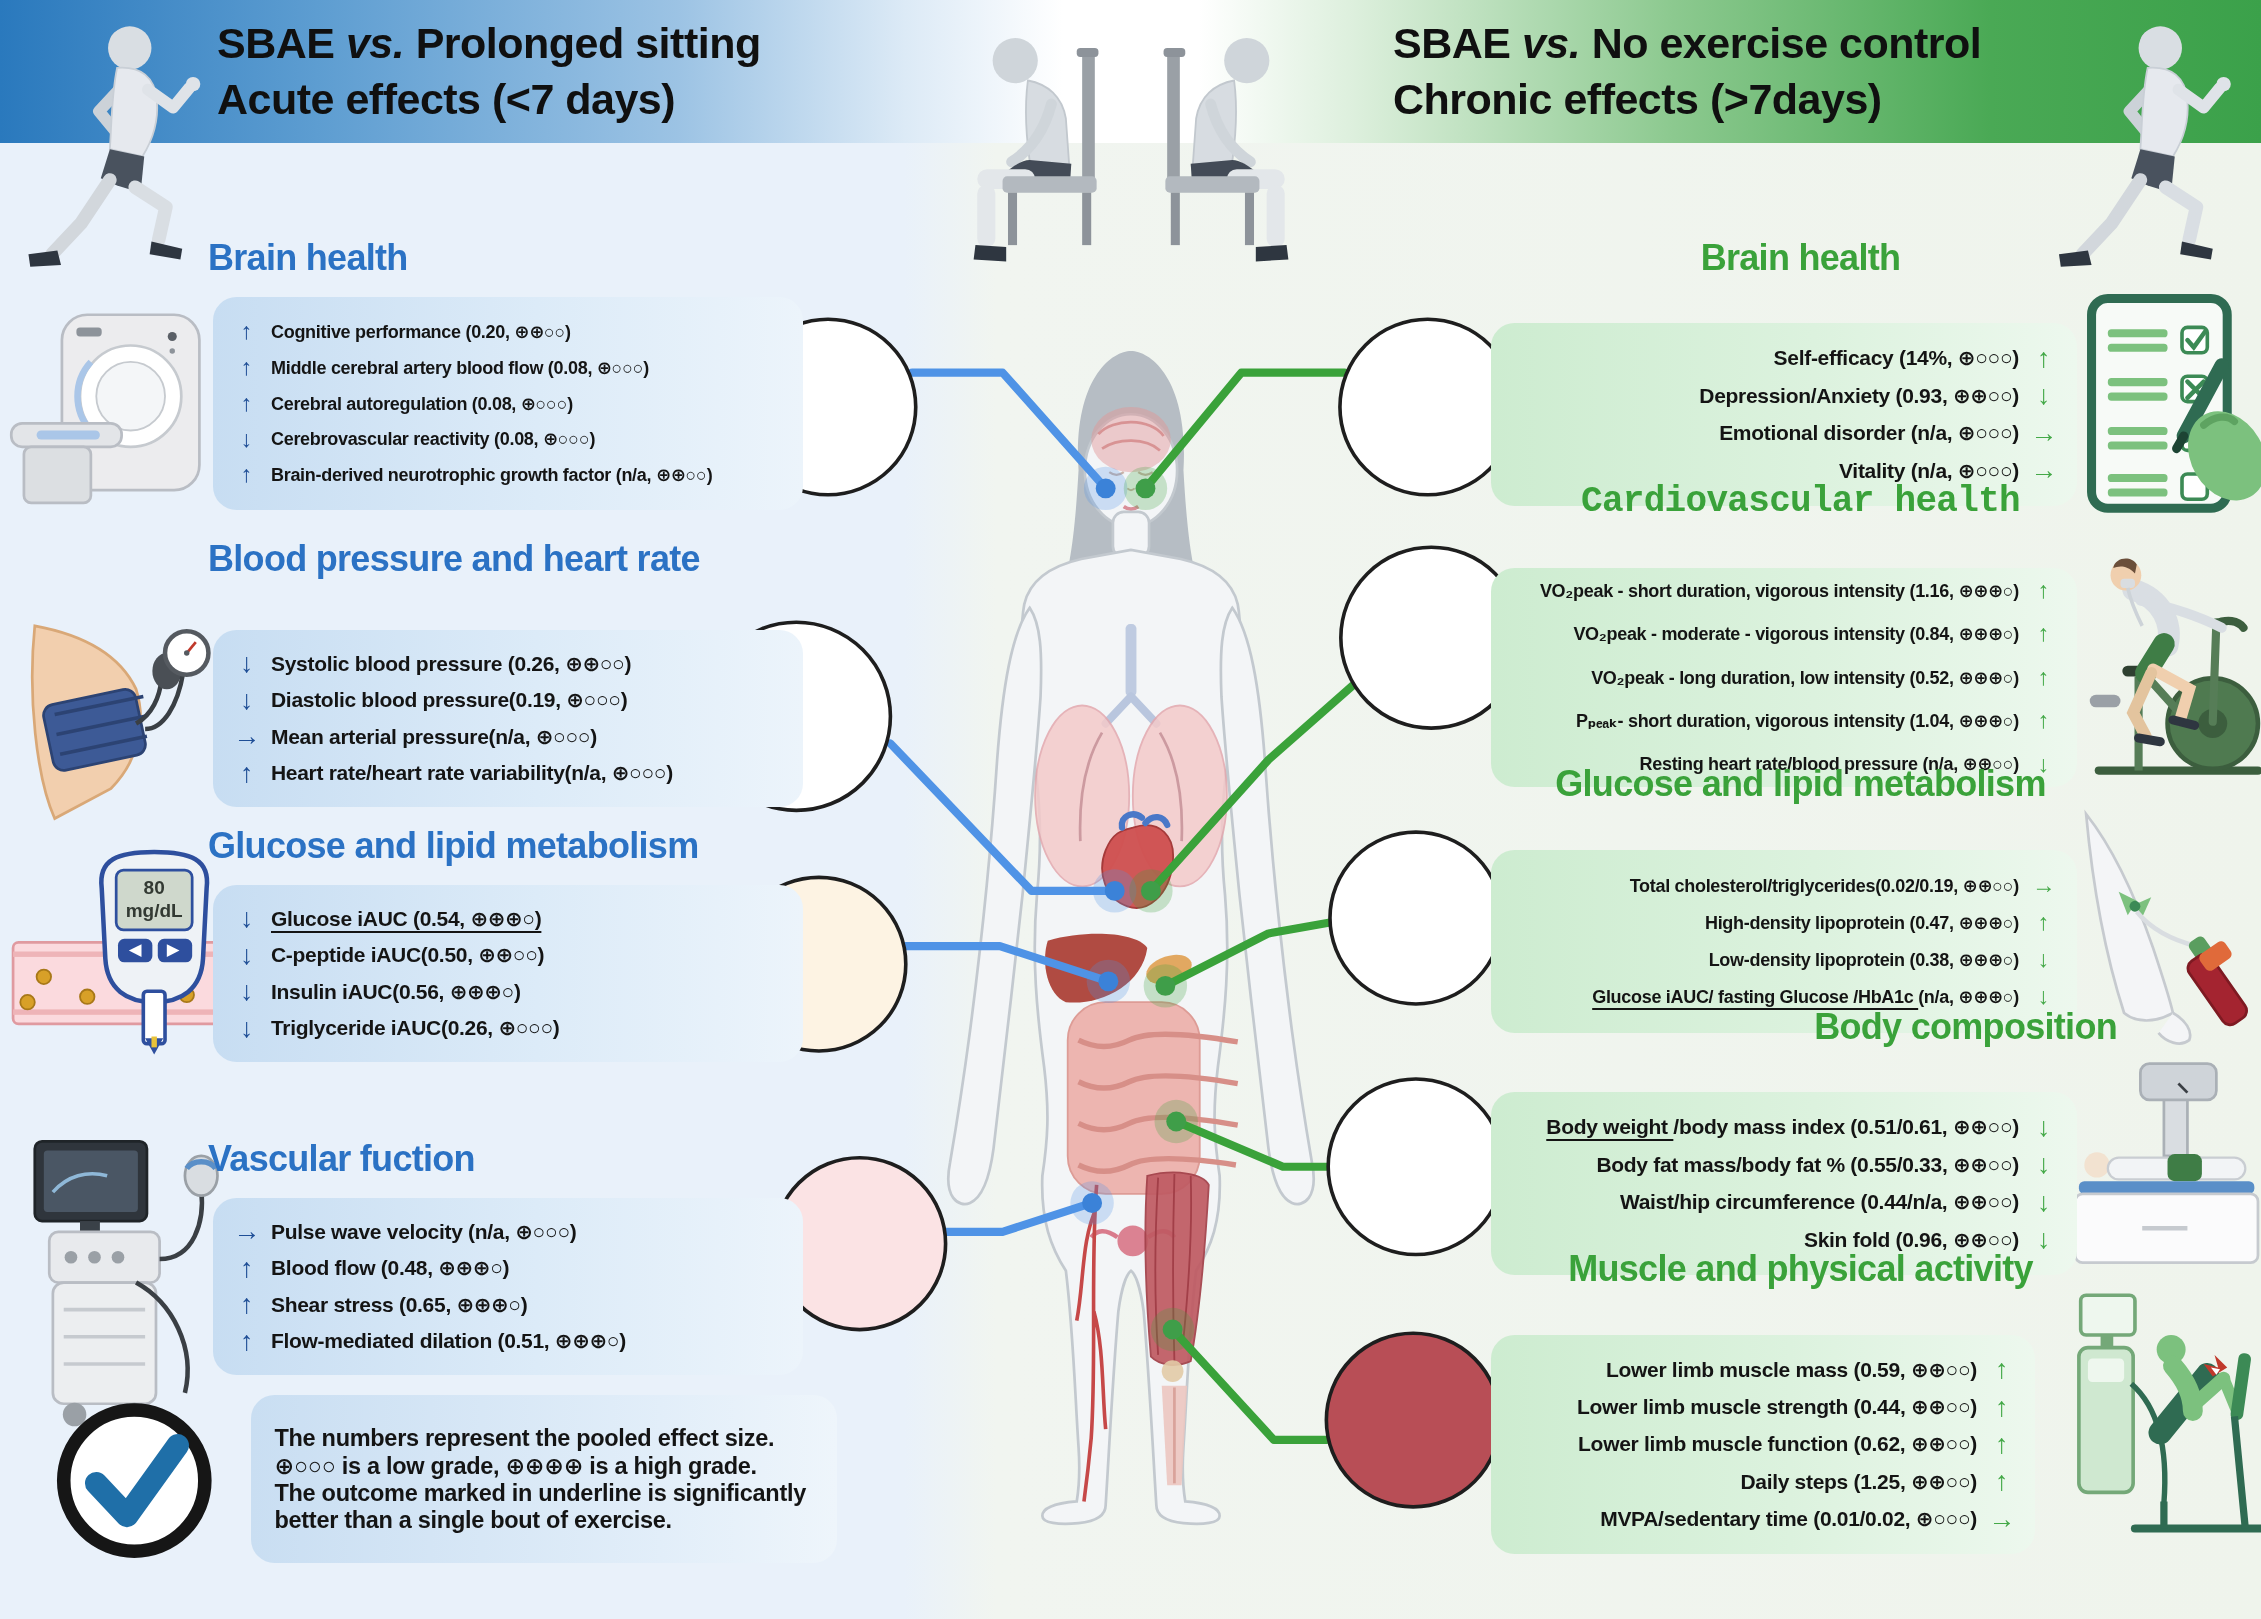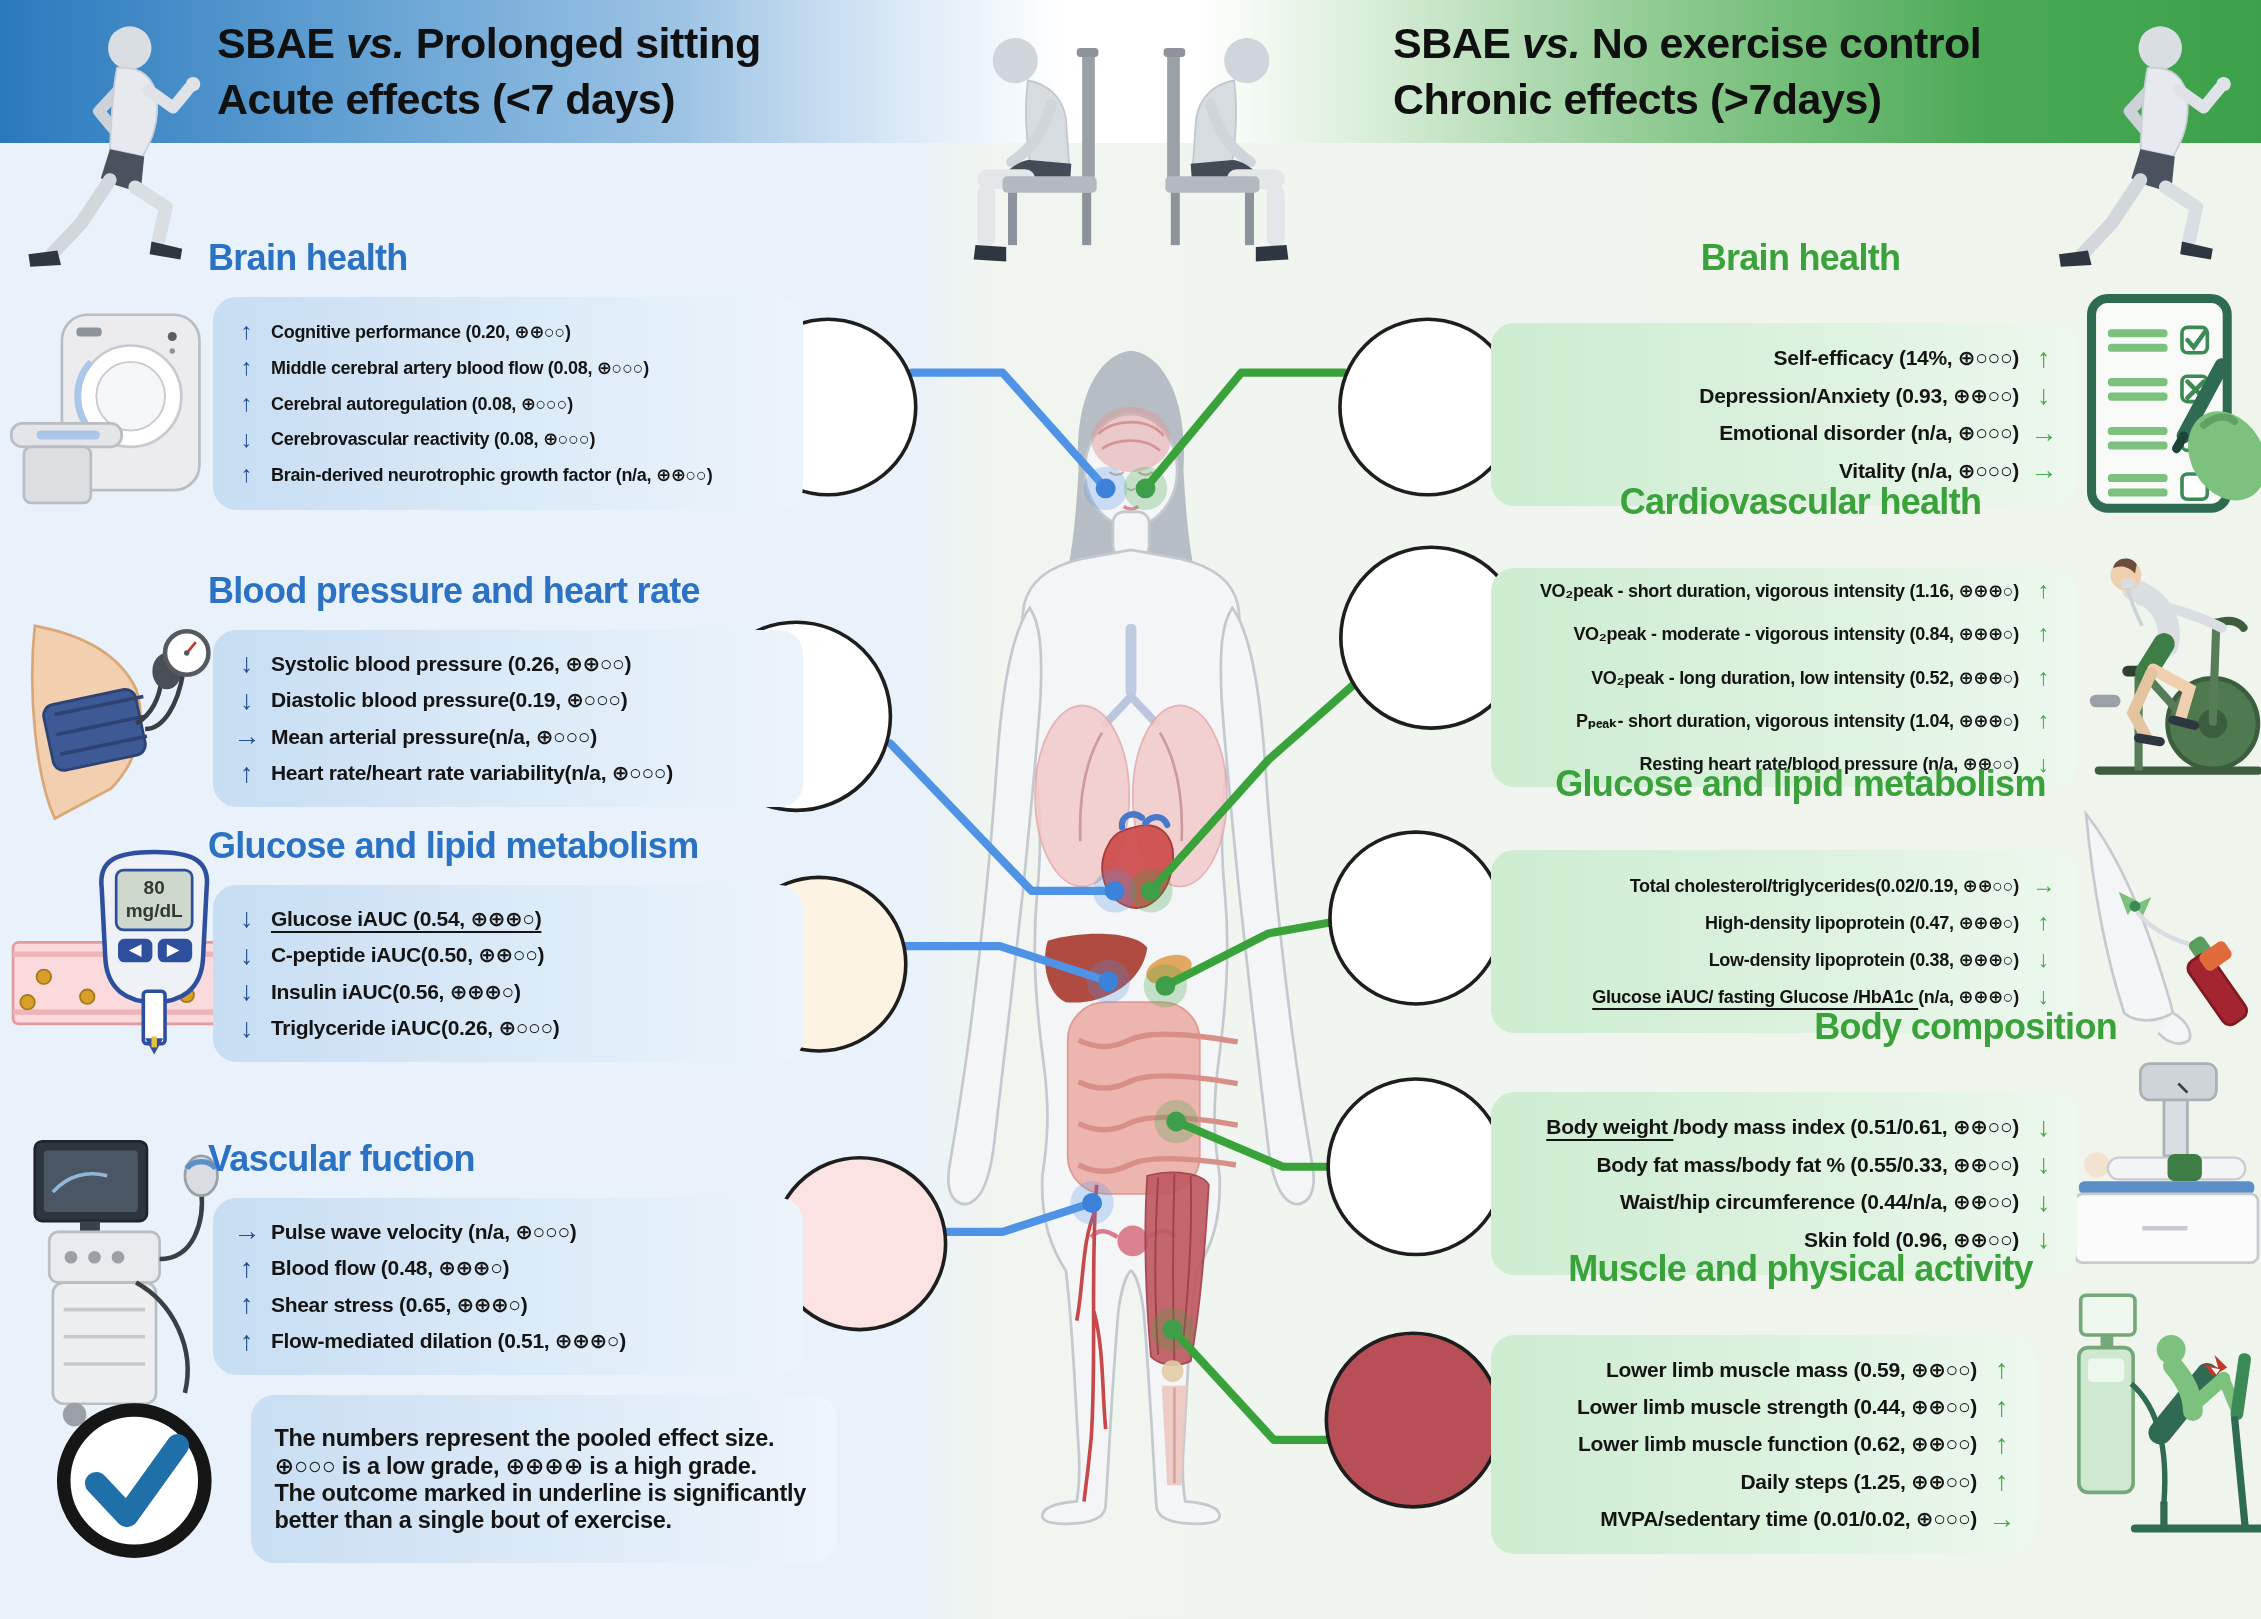--- a/index.html
+++ b/index.html
@@ -625,21 +625,21 @@
       <div class="row row-sm">
         <span class="arrow">↓</span>
         <span class="txt">Cerebrovascular reactivity (0.08,  ⊕○○○)</span>
       </div>
       <div class="row row-sm">
         <span class="arrow">↑</span>
         <span class="txt">Brain-derived neurotrophic growth factor (n/a,  ⊕⊕○○)</span>
       </div>
     </div>
 
-  <div class="heading left-h" style="left:208px;top:570px;">Blood pressure and heart rate</div>
+  <div class="heading left-h" style="left:208px;top:538px;">Blood pressure and heart rate</div>
   <div class="card left-card" style="left:213px;top:630px;width:590px;height:177px;">
       <div class="row">
         <span class="arrow">↓</span>
         <span class="txt">Systolic blood pressure (0.26,  ⊕⊕○○)</span>
       </div>
       <div class="row">
         <span class="arrow">↓</span>
         <span class="txt">Diastolic blood pressure(0.19,  ⊕○○○)</span>
       </div>
       <div class="row">
@@ -705,21 +705,21 @@
       <div class="row">
         <span class="txt">Emotional disorder (n/a,  ⊕○○○)</span>
         <span class="arrow">→</span>
       </div>
       <div class="row">
         <span class="txt">Vitality (n/a,  ⊕○○○)</span>
         <span class="arrow">→</span>
       </div>
     </div>
 
-  <div class="heading right-h" style="left:1484px;top:481px;width:633px;">Cardiovascular health</div>
+  <div class="heading right-h" style="left:1484px;top:481px;width:633px;font-family:Liberation Mono, monospace;">Cardiovascular health</div>
   <div class="card right-card" style="left:1491px;top:536px;width:586px;height:219px;justify-content:space-between;">
       <div class="row row-sm">
         <span class="txt">VO₂peak - short duration, vigorous intensity (1.16,  ⊕⊕⊕○)</span>
         <span class="arrow">↑</span>
       </div>
       <div class="row row-sm">
         <span class="txt">VO₂peak - moderate - vigorous intensity (0.84,  ⊕⊕⊕○)</span>
         <span class="arrow">↑</span>
       </div>
       <div class="row row-sm">

